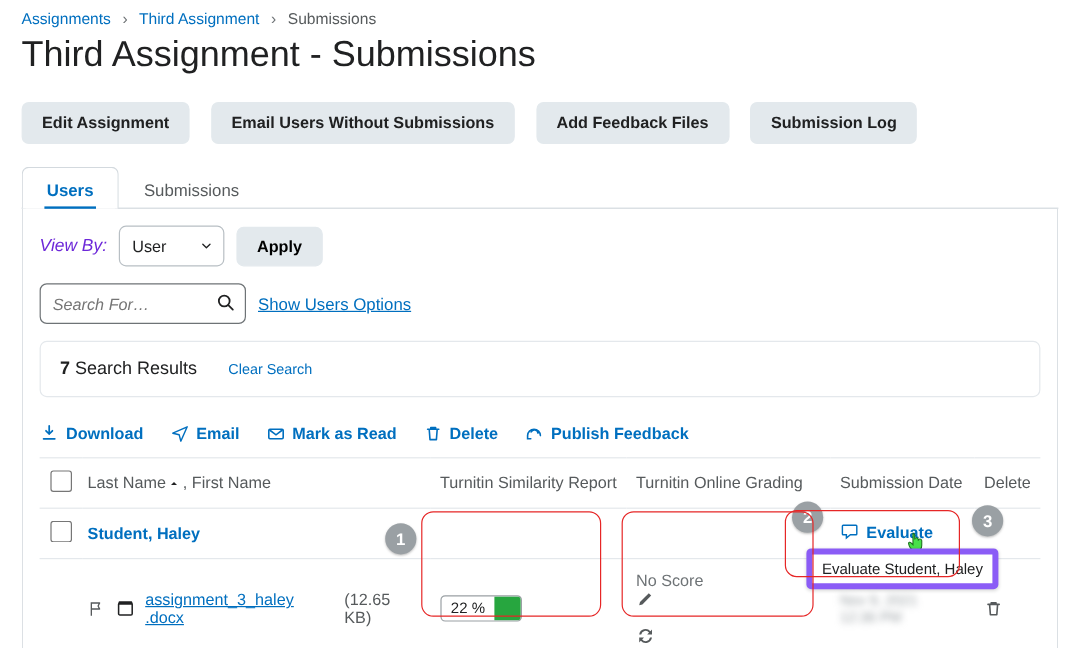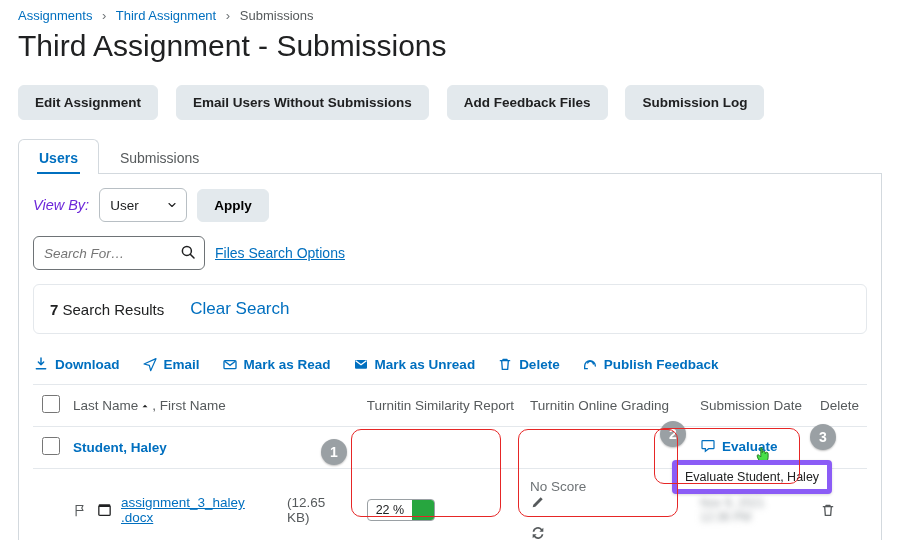--- a/index.html
+++ b/index.html
@@ -30,21 +30,21 @@
 
   .search-row { display: flex; align-items: center; gap: 10px; margin-bottom: 14px; }
   .search-box { position: relative; width: 172px; }
   .search-box input { width: 100%; height: 34px; border: 1px solid #6e7376; border-radius: 6px; padding: 0 30px 0 10px; font-size: 13.5px; color: #565a5c; font-style: italic; }
   .search-box .mag { position: absolute; right: 8px; top: 7px; }
   .search-link { color: #006fbf; text-decoration: underline; font-size: 14px; }
 
   .results-bar { border: 1px solid #e4e8ec; border-radius: 6px; padding: 14px 16px; display: flex; align-items: center; gap: 26px; margin-bottom: 22px; }
   .results-count { font-size: 15px; }
   .results-count b { font-weight: 700; }
-  .clear-link { color: #006fbf; font-size: 17px; }
+  .clear-link { color: #006fbf; font-size: 12px; }
 
   .actions-row { display: flex; align-items: center; gap: 22px; margin-bottom: 12px; color: #006fbf; font-weight: 700; font-size: 13.5px; }
   .action { display: inline-flex; align-items: center; gap: 6px; cursor: pointer; }
   .action svg { width: 16px; height: 16px; }
 
   table { width: 100%; border-collapse: collapse; font-size: 13.5px; }
   th, td { border-top: 1px solid #e4e8ec; padding: 10px 8px; text-align: left; vertical-align: middle; }
   thead th { background: #fff; font-weight: 400; color: #565a5c; white-space: nowrap; }
   .chk { width: 36px; text-align: center; }
   .chk input { width: 18px; height: 18px; border: 1px solid #6e7376; border-radius: 4px; }
@@ -123,21 +123,21 @@
   <div class="search-row">
     <div class="search-box">
       <input type="text" placeholder="Search For…" style="">
       <span class="mag">
         <svg width="18" height="18" viewBox="0 0 24 24">
             <circle cx="10.5" cy="10.5" r="6" stroke="#202122" stroke-width="2" fill="none"></circle>
             <line x1="15" y1="15" x2="20" y2="20" stroke="#202122" stroke-width="2" stroke-linecap="round"></line>
           </svg>
       </span>
     </div>
-    <a href="#" class="search-link">Files Search Options</a>
+    <a href="#" class="search-link">Show Users Options</a>
   </div>
 
   <div class="results-bar">
     <span class="results-count">
       <b>7</b> <span>Search Results</span>
     </span>
     <a href="#" class="clear-link">Clear Search</a>
   </div>
 
   <div class="actions-row">
@@ -152,27 +152,20 @@
           <path d="M3 12l18-8-8 18-2-8-8-2z" stroke="#006fbf" stroke-width="1.8" fill="none" stroke-linejoin="round"></path>
         </svg>
       <span>Email</span>
     </span>
     <span class="action">
       <svg viewBox="0 0 24 24">
           <rect x="3" y="7" width="18" height="12" rx="1.5" stroke="#006fbf" stroke-width="2" fill="none"></rect>
           <path d="M4 8l8 6 8-6" stroke="#006fbf" stroke-width="2" fill="none"></path>
         </svg>
       <span>Mark as Read</span>
-    </span>
-    <span class="action">
-      <svg viewBox="0 0 24 24">
-          <rect x="3" y="6" width="18" height="13" rx="1.5" fill="#006fbf"></rect>
-          <path d="M4 7l8 6 8-6" stroke="#fff" stroke-width="2" fill="none"></path>
-        </svg>
-      <span>Mark as Unread</span>
     </span>
     <span class="action">
       <svg viewBox="0 0 24 24">
           <path d="M5 7h14M9 7V5h6v2m-8 0l1 13h8l1-13" stroke="#006fbf" stroke-width="2" fill="none" stroke-linecap="round" stroke-linejoin="round"></path>
         </svg>
       <span>Delete</span>
     </span>
     <span class="action">
       <svg viewBox="0 0 24 24">
           <path d="M4 15a8 8 0 0116 0M4 15v4h4M8.5 10.5A4.5 4.5 0 0117 12" stroke="#006fbf" stroke-width="2" fill="none" stroke-linecap="round"></path>

